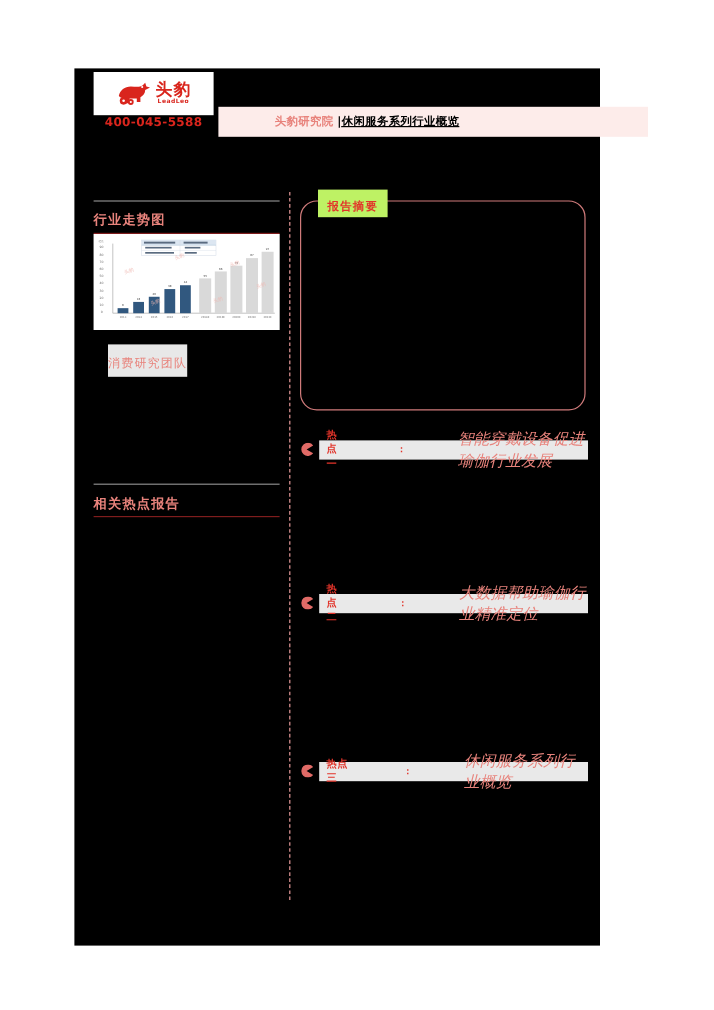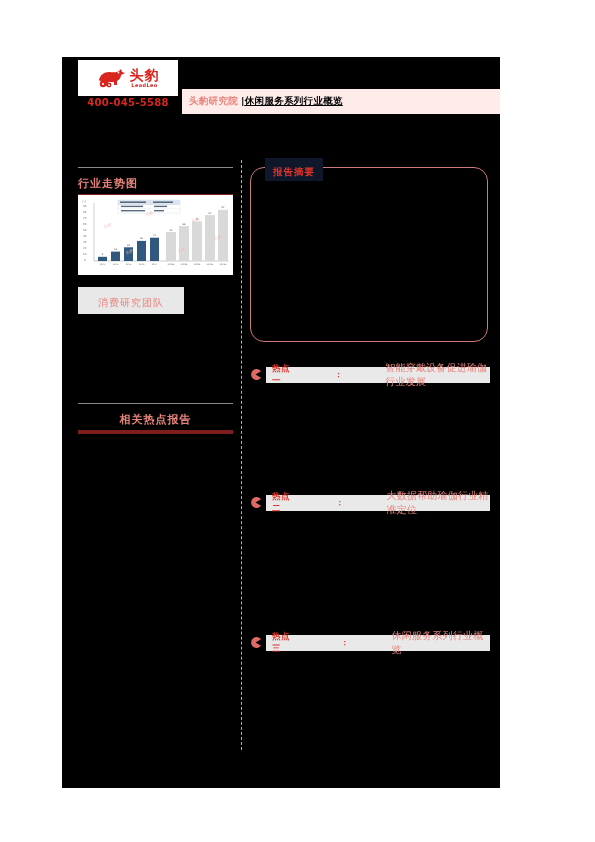--- a/index.html
+++ b/index.html
@@ -26,70 +26,70 @@
   #logo-text{display:flex;flex-direction:column;align-items:center;line-height:1;}
   #logo-cn{font-size:14px;font-weight:bold;color:#d9251d;letter-spacing:1px;
            font-family:"DejaVu Sans","Liberation Sans",sans-serif;}
   #logo-en{font-size:5px;font-weight:bold;color:#d9251d;letter-spacing:.4px;margin-top:1px;}
   #logo-phone{
     position:absolute;left:16px;top:40px;width:100px;text-align:center;
     font-size:10px;font-weight:bold;color:#d9251d;letter-spacing:.3px;
   }
   #title-bar{
     position:absolute;left:120px;top:32px;width:318px;height:25px;
-    background:#fdecea;display:flex;align-items:center;
+    background:#fdecea;display:flex;align-items:center;padding-left:40px;
   }
   #title-bar .t-org{
     font-size:9.5px;font-weight:bold;color:#e8837c;margin-left:7px;letter-spacing:.3px;
   }
   #title-bar .t-main{
     font-size:9.5px;font-weight:bold;color:#000000;margin-left:3px;letter-spacing:.3px;text-decoration:underline;
   }
 
   
   #v-divider{
     position:absolute;left:179px;top:103px;width:0;height:590px;
     border-left:1px dashed #e59a9a;
   }
 
   
   #left-col{position:absolute;left:16px;top:110px;width:155px;}
   .sec-head{
     position:relative;padding:4px 0 3px 0;
-    border-top:1px solid #8a8a8a;border-bottom:4px solid #7f1d1d;
+    border-top:1px solid #8a8a8a;border-bottom:1px solid #7f1d1d;
   }
   .sec-head span{
     font-size:11px;font-weight:bold;color:#e8837c;letter-spacing:1px;
   }
 
   
   #chart-thumb{
     position:absolute;left:0;top:28px;width:155px;height:80px;background:#ffffff;
     overflow:hidden;
   }
   #chart-svg{display:block;width:155px;height:80px;}
   .wm{fill:#f0b9b3;opacity:.55;font-size:4px;font-weight:bold;}
 
   #team-badge{
-    position:absolute;left:0;top:120px;
-    background:#e8e8e8;padding:4px 20px;display:inline-block;
+    position:absolute;left:12px;top:120px;
+    background:#e8e8e8;padding:4px 0;display:inline-block;
   }
   #team-badge span{font-size:10px;color:#e8837c;letter-spacing:1px;}
 
-  #related-head{position:absolute;left:0;top:236px;width:155px;text-align:center;}
+  #related-head{position:absolute;left:0;top:236px;width:155px;}
 
   
   #right-col{position:absolute;left:188px;top:110px;width:240px;}
 
   #summary-box{
     position:absolute;left:0;top:0;width:238px;height:175px;
     border:1px solid #d07b7b;border-radius:14px;box-sizing:border-box;
   }
   #summary-label{
-    position:absolute;left:14px;top:-10px;background:#0f172a;
+    position:absolute;left:14px;top:-10px;background:#bef264;
     padding:2px 8px;
   }
   #summary-label span{font-size:9.5px;font-weight:bold;color:#e2342a;letter-spacing:1px;}
   #summary-body{
     position:absolute;left:12px;top:18px;width:212px;
     font-size:6px;color:#0a0a0a;line-height:1.5;
   }
 
   
   .hot-row{position:absolute;left:0;width:240px;height:16px;}
@@ -97,21 +97,21 @@
     position:absolute;left:0;top:2px;width:11px;height:11px;
   }
   .hot-bar{
     position:absolute;left:16px;top:0;width:224px;height:16px;
     background:#e9e9e9;display:flex;align-items:center;box-sizing:border-box;gap:40px;
   }
   .hot-bar .h-idx{
     font-size:8.5px;font-weight:bold;color:#e2342a;margin-left:6px;letter-spacing:.5px;
   }
   .hot-bar .h-colon{font-size:7.5px;font-weight:bold;color:#e2342a;margin:0 3px;}
-  .hot-bar .h-text{font-size:10px;color:#e8837c;letter-spacing:.2px;}
+  .hot-bar .h-text{font-size:13px;color:#e8837c;letter-spacing:.2px;font-style:italic;}
   .hot-body{
     position:absolute;left:16px;width:224px;
     font-size:6px;color:#0a0a0a;line-height:1.5;
   }
 </style>
 </head>
 <body>
 
 <div id="page">
   <div id="canvas">

